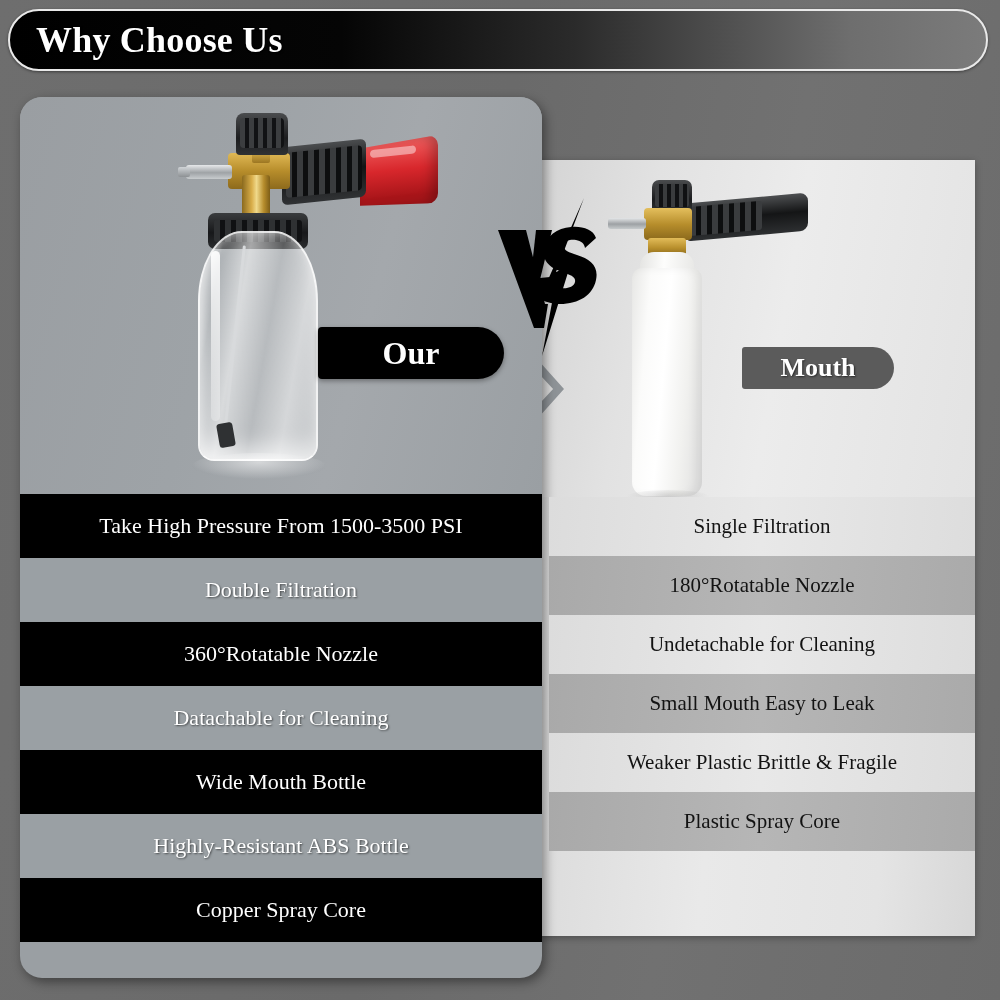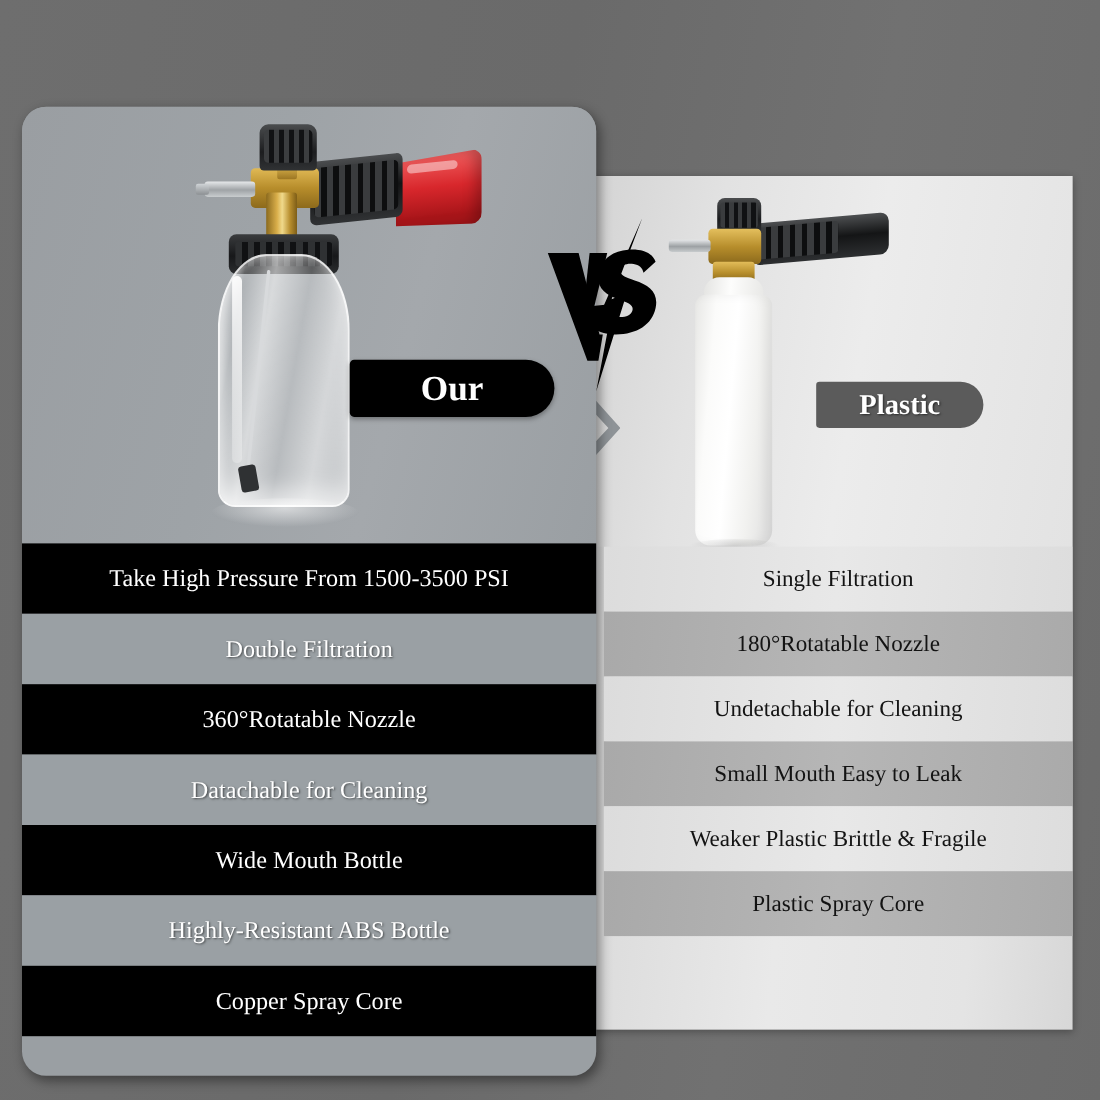--- a/index.html
+++ b/index.html
@@ -337,20 +337,23 @@
     padding: 0 10px;
   }
   .row-r.mid  { background: linear-gradient(95deg,#a9a9a9,#b6b6b6 50%,#aaaaaa); }
   .row-r.pale { background: linear-gradient(95deg,#dcdcdc,#e8e8e8 50%,#dddddd); text-align: center; }
 </style>
 </head>
 <body>
 
 <div id="canvas">
 
+  <div class="header-pill">
+    <div class="header-title">Why Choose Us</div>
+  </div>
 
   <div class="panel-right">
     <div class="panel-right-photo">
       <div class="prod-others">
         <div class="oth-nozzle"></div>
         <div class="oth-knob"></div>
         <div class="oth-brass-body"></div>
         <div class="oth-inlet"></div>
         <div class="oth-brass-collar"></div>
         <div class="oth-bottle-shoulder"></div>
@@ -377,21 +380,21 @@
         <div class="our-tube-foot"></div>
         <div class="our-bottle-shadow"></div>
       </div>
     </div>
   </div>
 
   <div class="badge-our">
     <span class="badge-our-label">Our</span>
   </div>
   <div class="badge-others">
-    <span class="badge-others-label">Plastic</span>
+    <span class="badge-others-label">Mouth</span>
   </div>
 
   <div class="vs-emblem">
     <svg viewBox="0 0 140 172" width="140" height="172">
       <g fill="#000000">
 
         <path d="M6 34 L34 34 L53 108 L56 108 L52 132 L42 132 Z"></path>
         <path d="M44 34 L60 34 L46 92 L40 70 Z"></path>
 
         <path d="M104 42 c-3,-9 -14,-12 -25,-11 c-14,1 -25,9 -27,22 c-2,12 6,19 18,23

